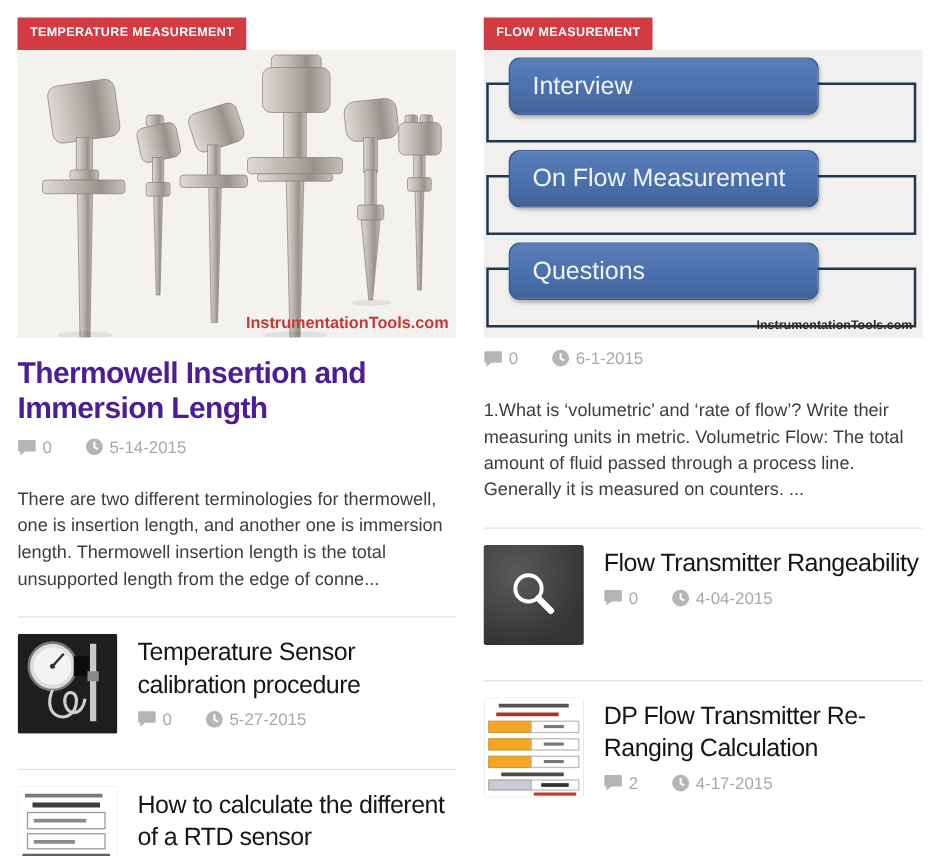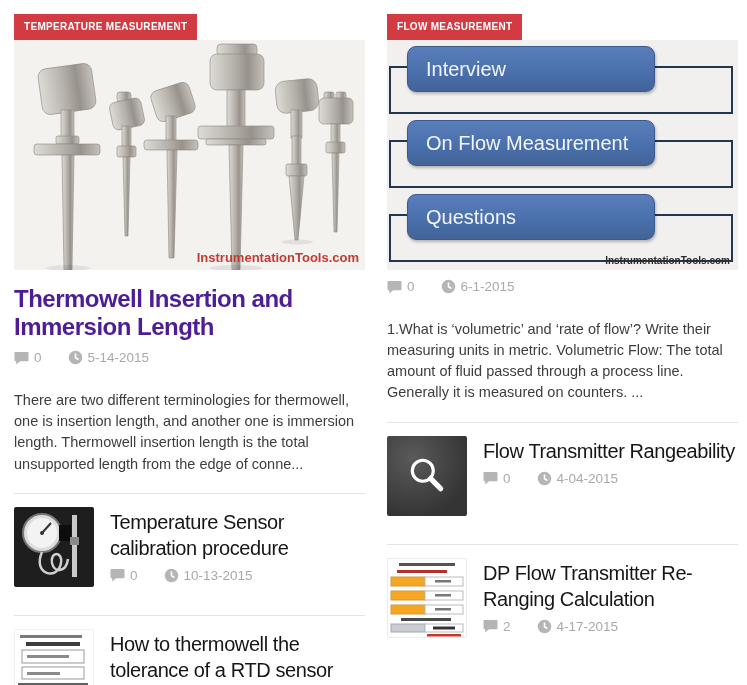--- a/index.html
+++ b/index.html
@@ -160,21 +160,21 @@
             <svg width="15" height="14" viewBox="0 0 16 15">
               <path d="M1.5 1h13a1 1 0 0 1 1 1v8a1 1 0 0 1-1 1H6.5l-4.2 3.4V11H1.5a1 1 0 0 1-1-1V2a1 1 0 0 1 1-1z" fill="#b5b5b5"></path>
             </svg>
             <span>0</span>
           </span>
           <span class="meta-item">
             <svg width="15" height="15" viewBox="0 0 16 16">
               <circle cx="8" cy="8" r="7.2" fill="#b5b5b5"></circle>
               <path d="M8 3.6v4.6l3.1 1.9" stroke="#fff" stroke-width="1.7" fill="none"></path>
             </svg>
-            <span>10-13-2015</span>
+            <span>5-27-2015</span>
           </span>
         </div>
       </div>
     </article>
 
     <div class="divider"></div>
 
     <article class="mini">
       <div class="thumb">
         <svg width="80" height="80" viewBox="0 0 80 80">
@@ -186,21 +186,21 @@
           <rect x="8" y="38" width="62" height="12" fill="none" stroke="#999"></rect>
           <rect x="13" y="43" width="33" height="3" fill="#8a8a8a"></rect>
           <rect x="4" y="54" width="70" height="3" fill="#606060"></rect>
           <rect x="10" y="61" width="34" height="2.5" fill="#979797"></rect>
           <rect x="10" y="66" width="30" height="2.5" fill="#979797"></rect>
           <rect x="10" y="71" width="36" height="2.5" fill="#979797"></rect>
           <rect x="54" y="73" width="20" height="3.5" fill="#c0392b"></rect>
         </svg>
       </div>
       <div class="mini-body">
-        <h3 class="mini-title">How to thermowell the tolerance of a RTD sensor</h3>
+        <h3 class="mini-title">How to calculate the different of a RTD sensor</h3>
         <div class="meta">
           <span class="meta-item">
             <svg width="15" height="14" viewBox="0 0 16 15">
               <path d="M1.5 1h13a1 1 0 0 1 1 1v8a1 1 0 0 1-1 1H6.5l-4.2 3.4V11H1.5a1 1 0 0 1-1-1V2a1 1 0 0 1 1-1z" fill="#b5b5b5"></path>
             </svg>
             <span>2</span>
           </span>
           <span class="meta-item">
             <svg width="15" height="15" viewBox="0 0 16 16">
               <circle cx="8" cy="8" r="7.2" fill="#b5b5b5"></circle>

